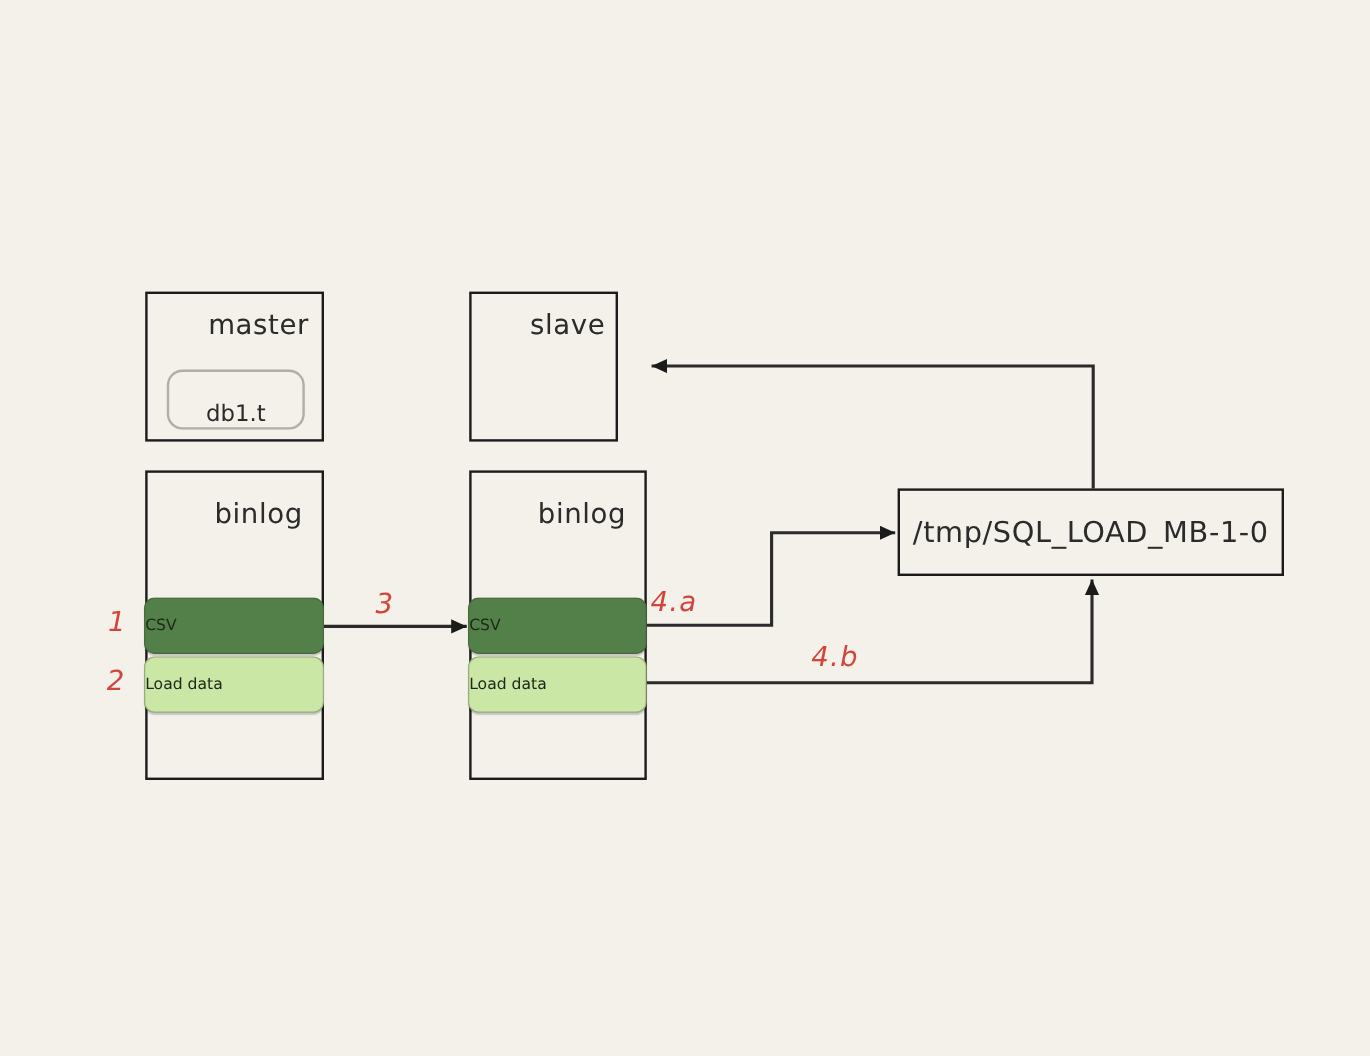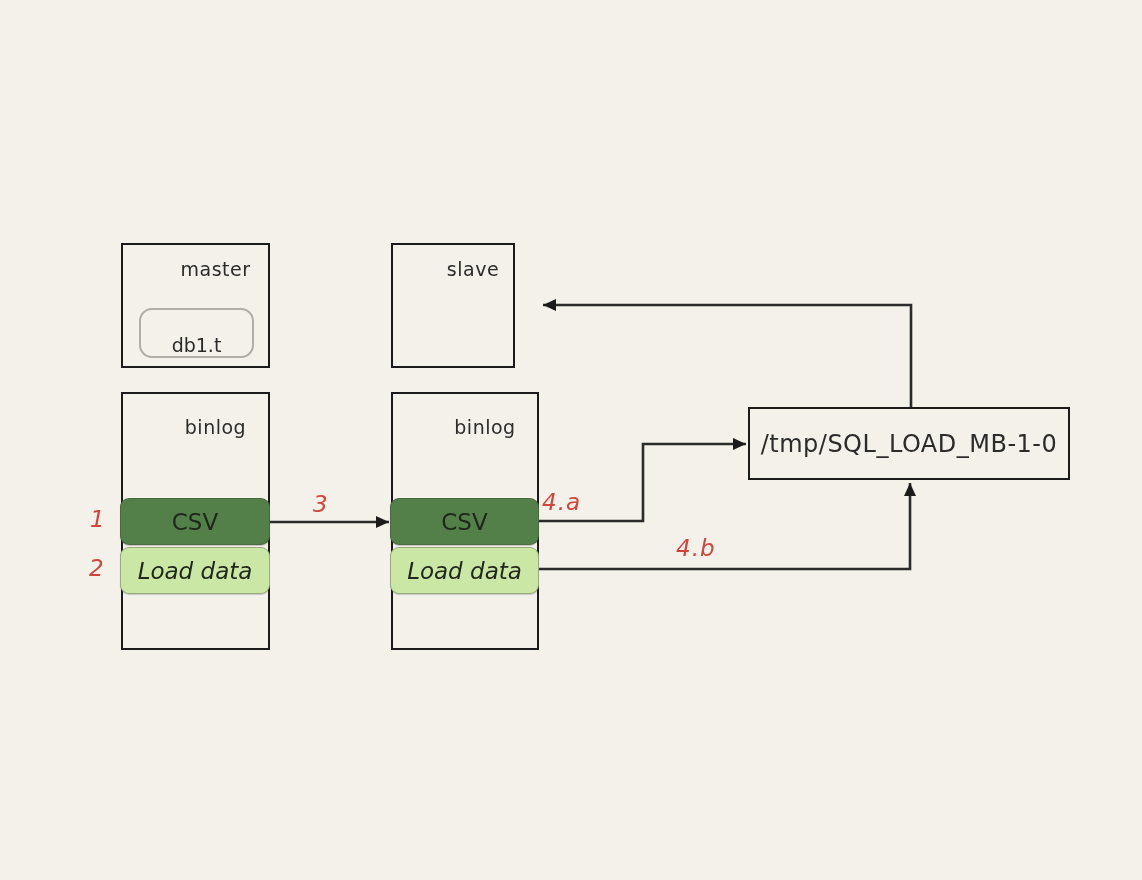--- a/index.html
+++ b/index.html
@@ -32,21 +32,21 @@
     position: absolute;
     border: 2.5px solid var(--box-border, #1b1b1b);
     background: transparent;
     box-sizing: border-box;
   }
   .node-title {
     position: absolute;
     left: 0;
     right: 0;
     text-align: center;
-    font-size: 19px;
+    font-size: 23px;
     letter-spacing: 0.5px;
     margin-left: 40px;
   }
   .inner-box {
     position: absolute;
     border: 2px solid var(--inner-border, #b0aea6);
     border-radius: 13px;
     box-sizing: border-box;
     display: flex;
     align-items: flex-end;
@@ -55,26 +55,25 @@
     background: transparent;
   }
   .block {
     position: absolute;
     border-radius: 9px;
     border: 1px solid rgba(60, 60, 55, 0.35);
     box-shadow: 0 1px 1px rgba(0,0,0,0.18);
     box-sizing: border-box;
     display: flex;
     align-items: center;
-    justify-content: center;
-    font-size: 23px;
+    font-size: 13px;
     color: #20281c;
   }
   .block.csv  { background: var(--csv-fill, #538048); }
-  .block.load { background: var(--load-fill, #cbe7a5); font-style: italic; }
+  .block.load { background: var(--load-fill, #cbe7a5); }
   .step-label {
     position: absolute;
     color: var(--step-red, #d1453b);
     font-size: 23px;
     font-style: italic;
     letter-spacing: 1px;
     white-space: nowrap;
   }
   .tmp-node {
     display: flex;

